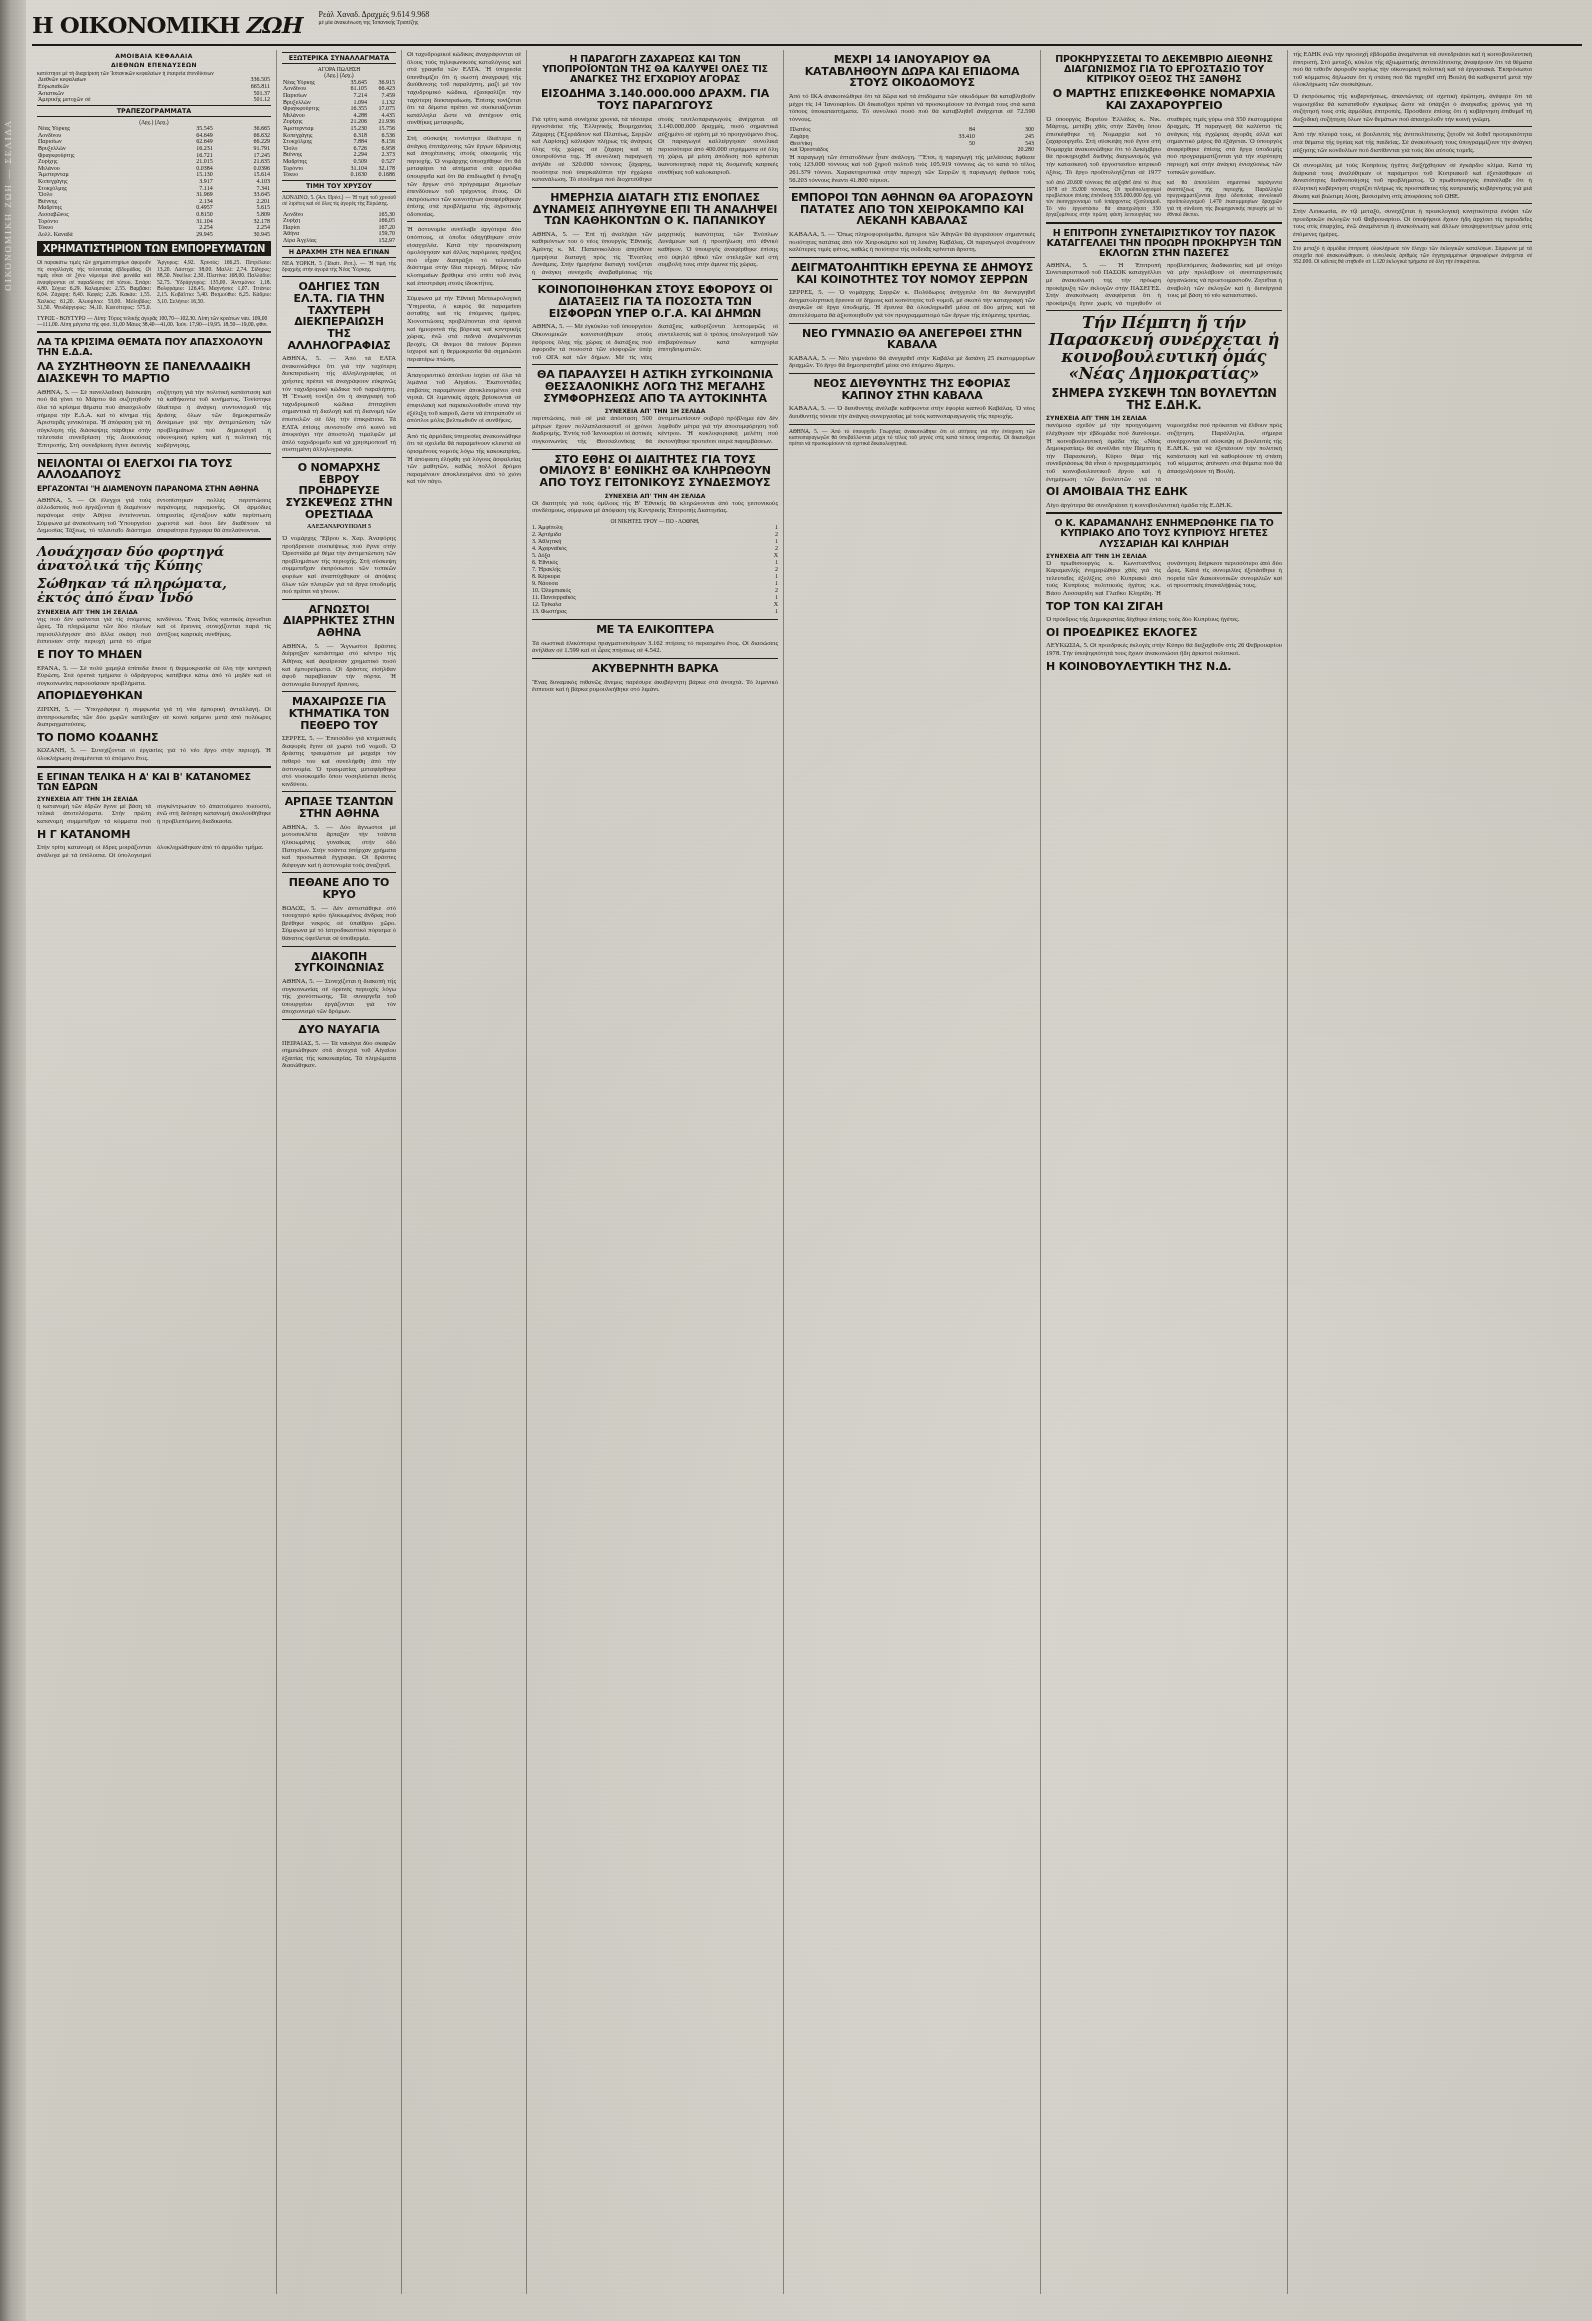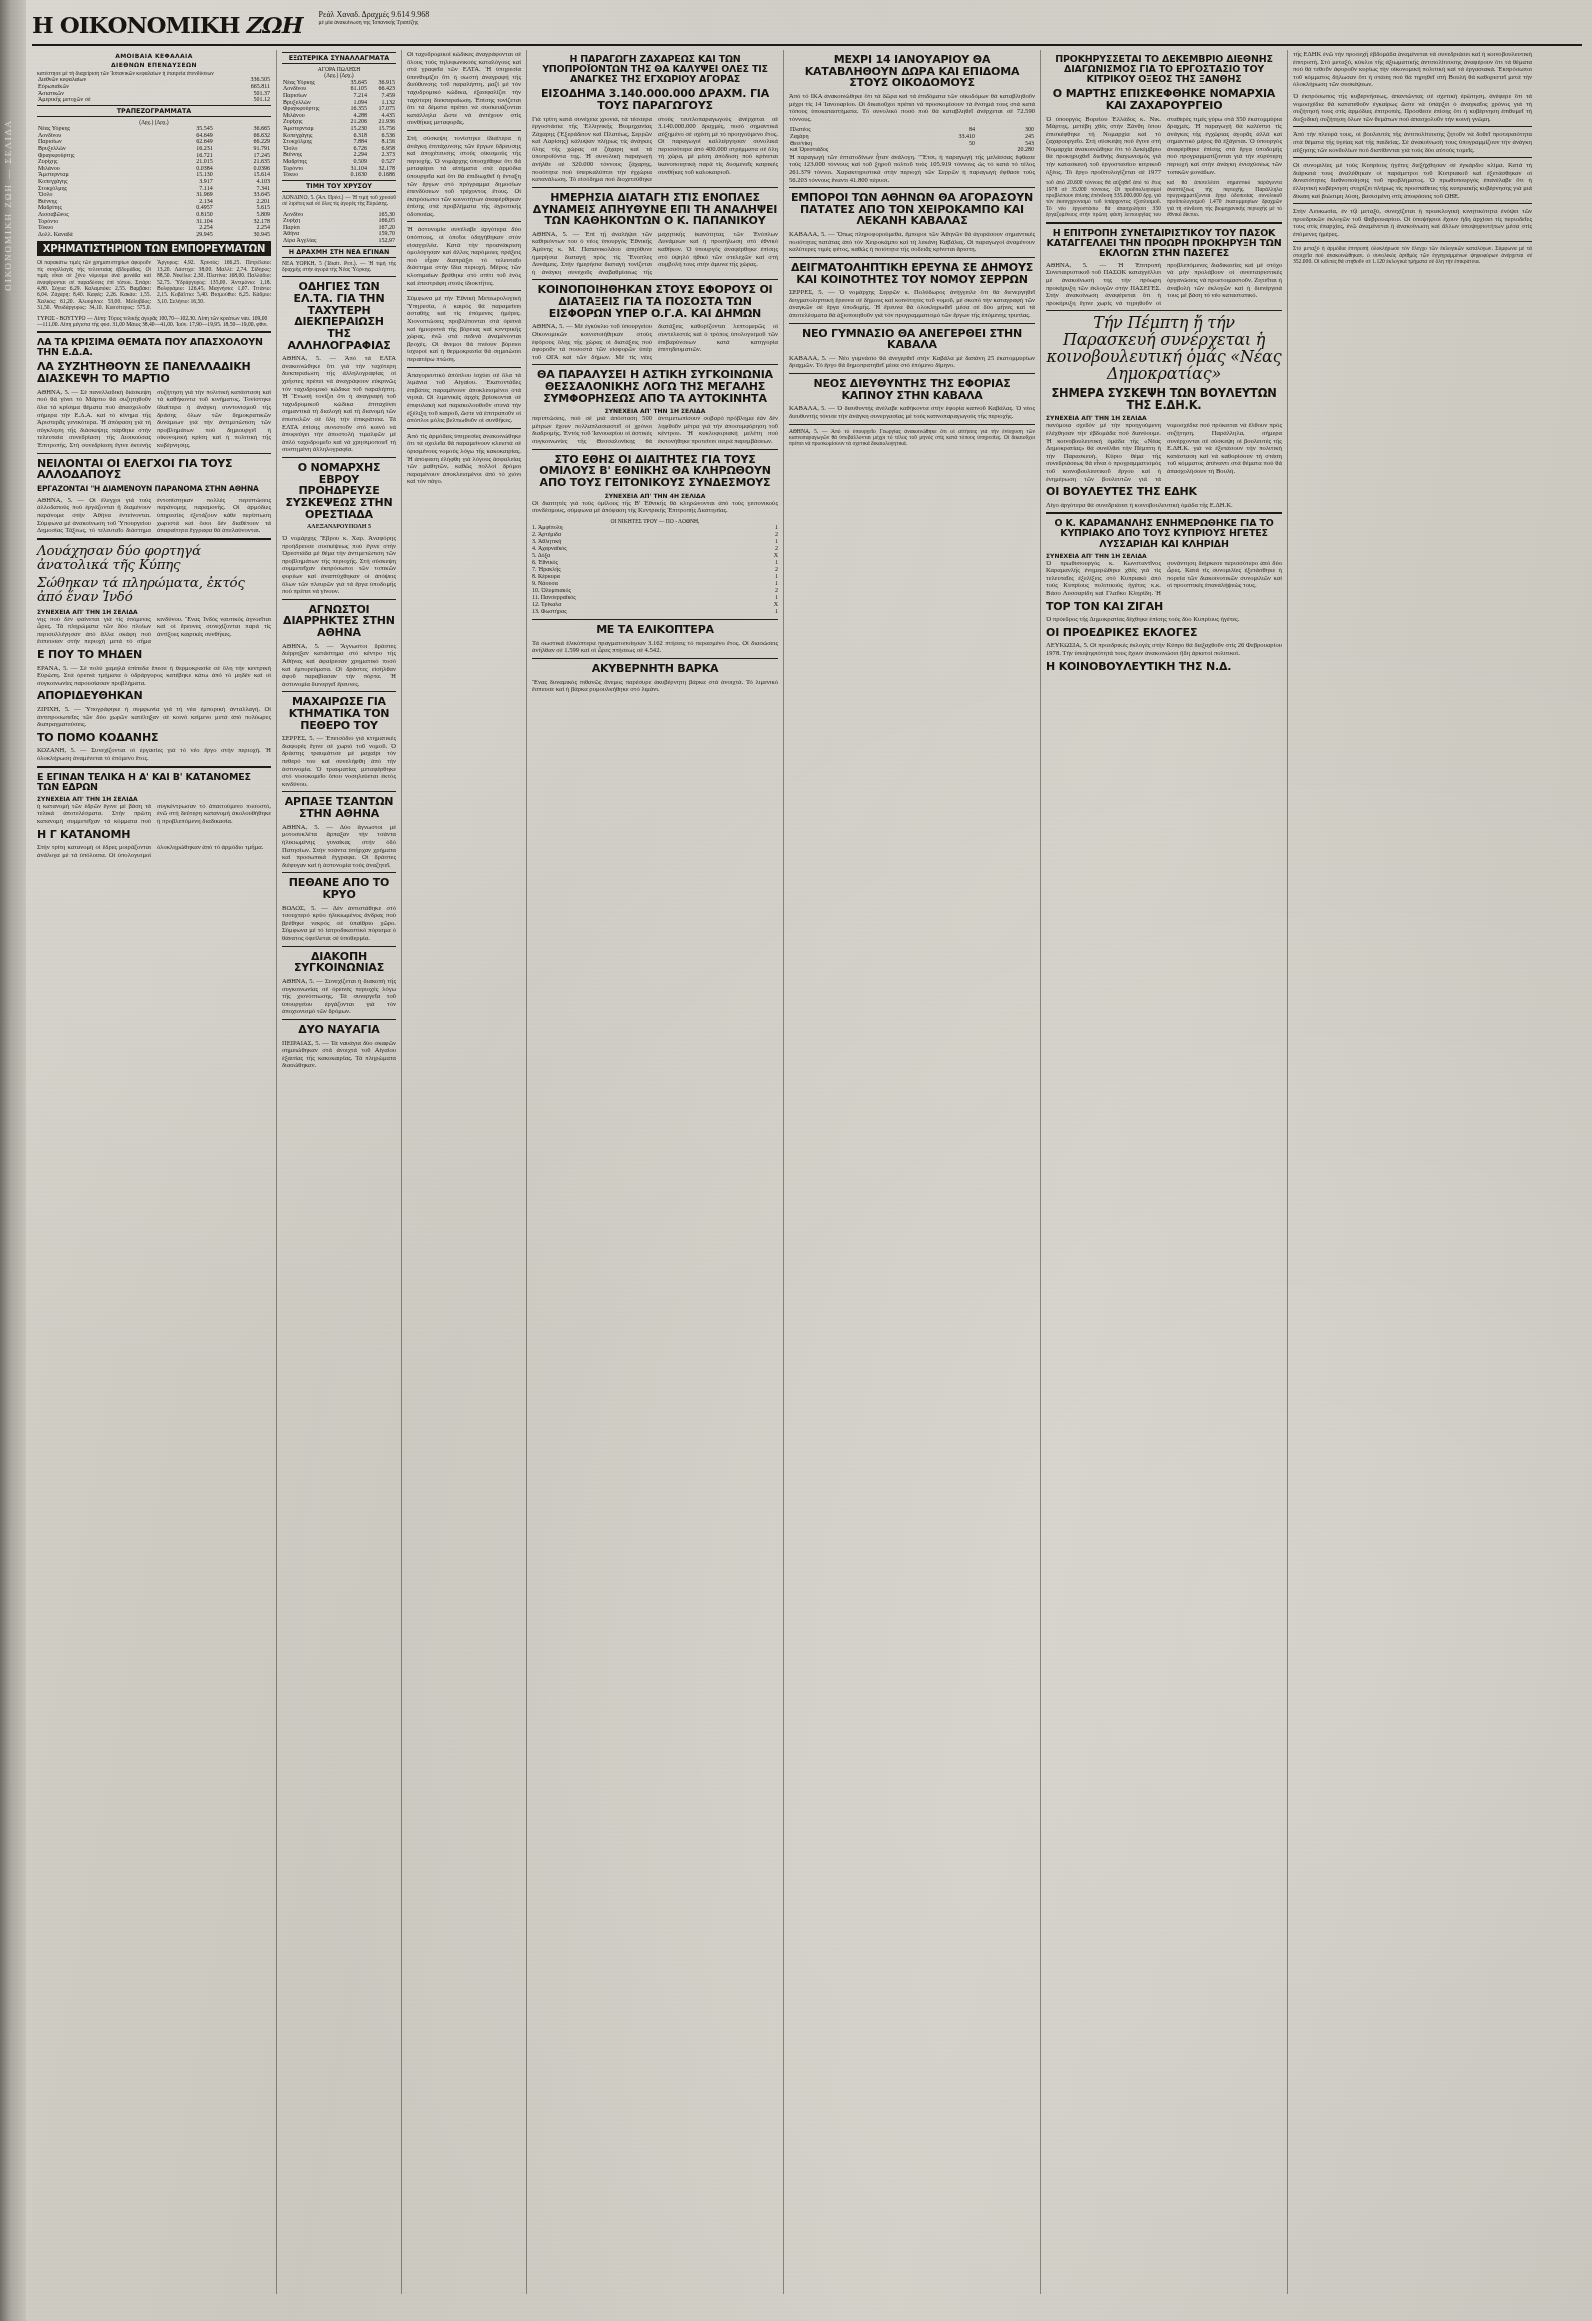--- a/index.html
+++ b/index.html
@@ -75,21 +75,21 @@
     margin:4px 0 3px 0;
     letter-spacing:-0.2px;
   }
   .hl.s7{font-size:7.5px;}
   .hl.s8{font-size:11px;}
   .hl.s9{font-size:9.5px;}
   .hl.s11{font-size:11.4px;}
   .hl.s13{font-size:13.4px;}
   .hl.s16{font-size:16px;}
   .hl.left{text-align:left;}
-  .hl.script{font-family:"DejaVu Serif",serif;font-style:italic;font-weight:normal;}
+  .hl.script{font-family:"DejaVu Serif",serif;font-style:italic;font-weight:bold;}
   .rule{border-top:1px solid #22211a;margin:4px 0 3px 0;}
   .rule.thick{border-top:2px solid #1b1a14;}
 
   .body{
     font-size:6.6px;line-height:7.6px;
     text-align:justify;
     hyphens:auto;
     color:#1d1c15;
     margin-bottom:4px;
   }
@@ -635,21 +635,21 @@
         <div class="rule thick"></div>
         <div class="hl s9">Η ΕΠΙΤΡΟΠΗ ΣΥΝΕΤΑΙΡΙΣΤΙΚΟΥ ΤΟΥ ΠΑΣΟΚ ΚΑΤΑΓΓΕΛΛΕΙ ΤΗΝ ΠΡΟΩΡΗ ΠΡΟΚΗΡΥΞΗ ΤΩΝ ΕΚΛΟΓΩΝ ΣΤΗΝ ΠΑΣΕΓΕΣ</div>
         <div class="body two">ΑΘΗΝΑ, 5. — Ἡ Ἐπιτροπή Συνεταιριστικοῦ τοῦ ΠΑΣΟΚ καταγγέλλει μέ ἀνακοίνωσή της τήν πρόωρη προκήρυξη τῶν ἐκλογῶν στήν ΠΑΣΕΓΕΣ. Στήν ἀνακοίνωση ἀναφέρεται ὅτι ἡ προκήρυξη ἔγινε χωρίς νά τηρηθοῦν οἱ προβλεπόμενες διαδικασίες καί μέ στόχο νά μήν προλάβουν οἱ συνεταιριστικές ὀργανώσεις νά προετοιμαστοῦν. Ζητεῖται ἡ ἀναβολή τῶν ἐκλογῶν καί ἡ διενέργειά τους μέ βάση τό νέο καταστατικό.</div>
 
         <div class="rule"></div>
         <div class="hl s16 script">Τήν Πέμπτη ἤ τήν Παρασκευή συνέρχεται ἡ κοινοβουλευτική ὁμάς «Νέας Δημοκρατίας»</div>
         <div class="hl s11">ΣΗΜΕΡΑ ΣΥΣΚΕΨΗ ΤΩΝ ΒΟΥΛΕΥΤΩΝ ΤΗΣ Ε.ΔΗ.Κ.</div>
         <div class="contin">ΣΥΝΕΧΕΙΑ ΑΠ' ΤΗΝ 1Η ΣΕΛΙΔΑ</div>
         <div class="body two">πανόμοια σχεδόν μέ τήν προηγούμενη ἐλέχθησαν τήν ἑβδομάδα πού διανύουμε. Ἡ κοινοβουλευτική ὁμάδα τῆς «Νέας Δημοκρατίας» θά συνέλθει τήν Πέμπτη ἤ τήν Παρασκευή. Κύριο θέμα τῆς συνεδριάσεως θά εἶναι ὁ προγραμματισμός τοῦ κοινοβουλευτικοῦ ἔργου καί ἡ ἐνημέρωση τῶν βουλευτῶν γιά τά νομοσχέδια πού πρόκειται νά ἔλθουν πρός συζήτηση. Παράλληλα, σήμερα συνέρχονται σέ σύσκεψη οἱ βουλευτές τῆς Ε.ΔΗ.Κ. γιά νά ἐξετάσουν τήν πολιτική κατάσταση καί νά καθορίσουν τή στάση τοῦ κόμματος ἀπέναντι στά θέματα πού θά ἀπασχολήσουν τή Βουλή.</div>
 
-        <div class="hl s8 left">ΟΙ ΒΟΥΛΕΥΤΕΣ ΤΗΣ ΕΔΗΚ</div>
+        <div class="hl s8 left">ΟΙ ΑΜΟΙΒΑΙΑ ΤΗΣ ΕΔΗΚ</div>
         <div class="body">Λίγο ἀργότερα θά συνεδριάσει ἡ κοινοβουλευτική ὁμάδα τῆς Ε.ΔΗ.Κ.</div>
 
         <div class="rule thick"></div>
         <div class="hl s9">Ο Κ. ΚΑΡΑΜΑΝΛΗΣ ΕΝΗΜΕΡΩΘΗΚΕ ΓΙΑ ΤΟ ΚΥΠΡΙΑΚΟ ΑΠΟ ΤΟΥΣ ΚΥΠΡΙΟΥΣ ΗΓΕΤΕΣ ΛΥΣΣΑΡΙΔΗ ΚΑΙ ΚΛΗΡΙΔΗ</div>
         <div class="contin">ΣΥΝΕΧΕΙΑ ΑΠ' ΤΗΝ 1Η ΣΕΛΙΔΑ</div>
         <div class="body two">Ὁ πρωθυπουργός κ. Κωνσταντῖνος Καραμανλῆς ἐνημερώθηκε χθές γιά τίς τελευταῖες ἐξελίξεις στό Κυπριακό ἀπό τούς Κυπρίους πολιτικούς ἡγέτες κ.κ. Βάσο Λυσσαρίδη καί Γλαῦκο Κληρίδη. Ἡ συνάντηση διήρκεσε περισσότερο ἀπό δύο ὧρες. Κατά τίς συνομιλίες ἐξετάσθηκε ἡ πορεία τῶν διακοινοτικῶν συνομιλιῶν καί οἱ προοπτικές ἐπαναλήψεώς τους.</div>
 
         <div class="hl s8 left">ΤΟΡ ΤΟΝ ΚΑΙ ΖΙΓΑΗ</div>
         <div class="body">Ὁ πρόεδρος τῆς Δημοκρατίας δέχθηκε ἐπίσης τούς δύο Κυπρίους ἡγέτες.</div>
 

